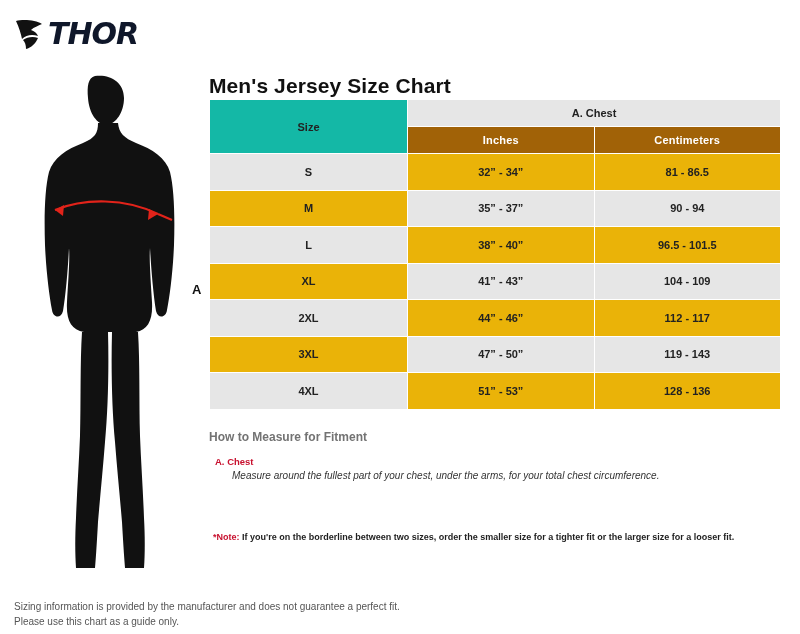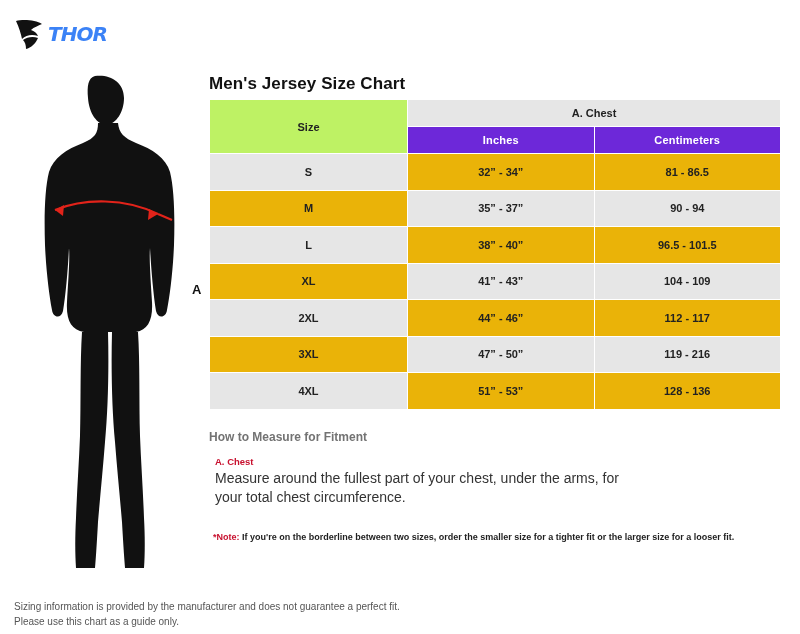--- a/index.html
+++ b/index.html
@@ -28,23 +28,23 @@
   }
   .logo-mark {
     width: 30px;
     height: 32px;
     margin-right: 4px;
   }
   .logo-word {
     font-family: "DejaVu Sans", sans-serif;
     font-weight: bold;
     font-style: italic;
-    font-size: 20px;
+    font-size: 30px;
     letter-spacing: -1px;
-    color: #3b82f6;
+    color: #0f172a;
     line-height: 1;
     text-align: center;
   }
 
   
   .figure-wrap {
     position: absolute;
     left: 20px;
     top: 70px;
     width: 180px;
@@ -57,21 +57,21 @@
     font-size: 13px;
     font-weight: bold;
     color: #111;
   }
 
   
   .chart-title {
     position: absolute;
     left: 209px;
     top: 74px;
-    font-size: 17px;
+    font-size: 21px;
     font-weight: bold;
     color: #111;
     letter-spacing: 0.1px;
   }
 
   
   .size-table {
     position: absolute;
     left: 209px;
     top: 99px;
@@ -81,32 +81,32 @@
   }
   .size-table td, .size-table th {
     border: 1px solid #ffffff;
     text-align: center;
     font-size: 11px;
     font-weight: bold;
     color: #222;
     padding: 0;
   }
   .hdr-size {
-    background: #bef264;
+    background: #14b8a6;
     height: 52px;
     width: 197px;
     font-size: 11px;
   }
   .hdr-chest {
     background: #e6e6e6;
     height: 26px;
     font-size: 11px;
   }
   .hdr-unit {
-    background: #6d28d9;
+    background: #a16207;
     color: #ffffff !important;
     height: 26px;
     font-size: 9.5px;
     letter-spacing: 0.2px;
   }
   .row-cell {
     height: 35.5px;
     font-size: 11px;
   }
   .cell-white { background: #eab308; margin-left: 16px; }
@@ -124,26 +124,27 @@
   .howto-sub {
     position: absolute;
     left: 215px;
     top: 456px;
     font-size: 9.5px;
     font-weight: bold;
     color: #c8102e;
   }
   .howto-text {
     position: absolute;
-    left: 215px;
+    left: 232px;
     top: 469px;
-    font-size: 14px;
+    font-size: 10px;
     line-height: 1.35;
     color: #333;
     width: 430px;
+    font-style: italic;
   }
 
   .note-line {
     position: absolute;
     left: 213px;
     top: 532px;
     font-size: 9px;
     color: #333;
     white-space: nowrap;
   }
@@ -249,21 +250,21 @@
       <td class="row-cell cell-grey">104 - 109</td>
     </tr>
     <tr>
       <td class="row-cell cell-grey">2XL</td>
       <td class="row-cell cell-white">44” - 46”</td>
       <td class="row-cell cell-white">112 - 117</td>
     </tr>
     <tr>
       <td class="row-cell cell-white">3XL</td>
       <td class="row-cell cell-grey">47” - 50”</td>
-      <td class="row-cell cell-grey">119 - 216</td>
+      <td class="row-cell cell-grey">119 - 143</td>
     </tr>
     <tr>
       <td class="row-cell cell-grey">4XL</td>
       <td class="row-cell cell-white">51” - 53”</td>
       <td class="row-cell cell-white">128 - 136</td>
     </tr>
   </tbody>
 </table>
 
 <div class="howto-title">How to Measure for Fitment</div>

